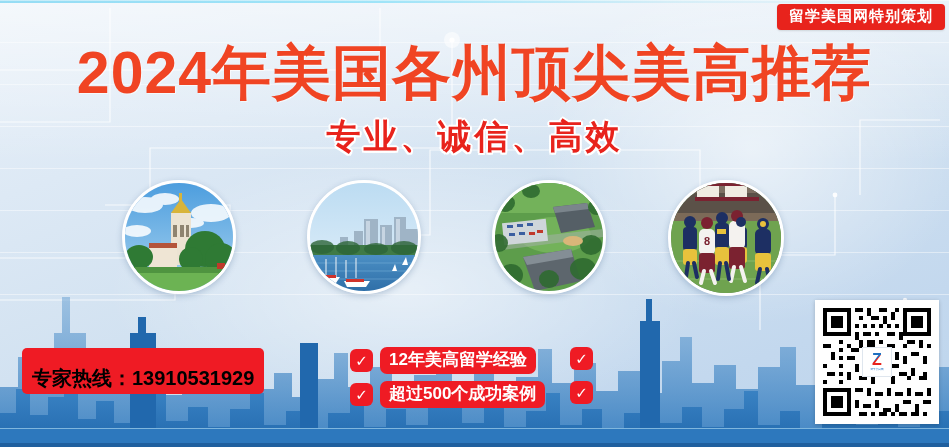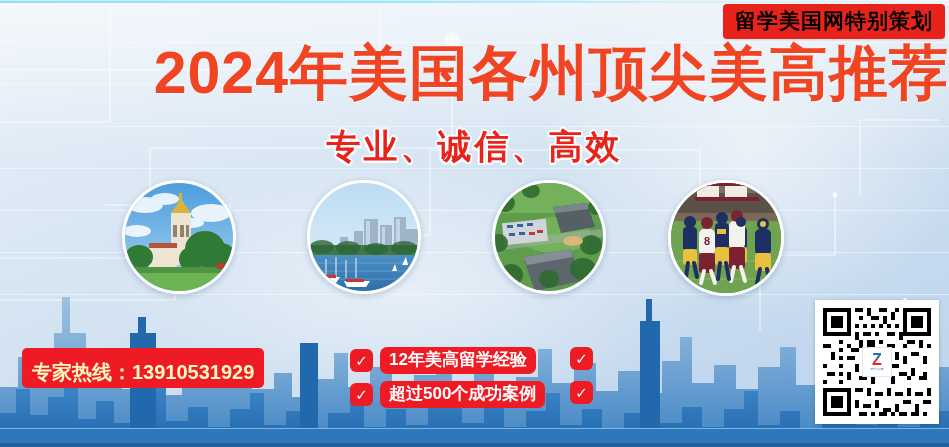--- a/index.html
+++ b/index.html
@@ -27,40 +27,40 @@
   
   .grid{position:absolute;left:0;top:0;width:100%;height:300px;
     background-image:repeating-linear-gradient(180deg,rgba(255,255,255,.45) 0px,rgba(255,255,255,.45) 1px,rgba(255,255,255,0) 1px,rgba(255,255,255,0) 42px);}
 
   
   .circuit{position:absolute;left:0;top:0;width:949px;height:447px;}
 
   
   .badge{
     position:absolute;right:4px;top:4px;
-    background:#e8231c;color:#000000;
-    font-size:21px;font-weight:bold;letter-spacing:1px;
+    background:#e8231c;color:#ffffff;
+    font-size:15px;font-weight:bold;letter-spacing:1px;
     padding:3px 12px 4px 12px;border-radius:4px;
     box-shadow:0 1px 2px rgba(0,0,0,.12);
     white-space:nowrap;
   }
 
   
   .title{
     position:absolute;left:0;top:34px;width:100%;
-    text-align:right;
+    text-align:center;
     font-size:59px;font-weight:bold;
     letter-spacing:1px;
     color:#f04423;
     -webkit-text-stroke:0px;
     text-shadow:1px 1px 0 rgba(255,255,255,.6);
     white-space:nowrap;
   }
   .subtitle{
-    position:absolute;left:0;top:124px;width:100%;
+    position:absolute;left:0;top:114px;width:100%;
     text-align:center;
     font-size:34px;font-weight:bold;
     color:#e8231c;
     letter-spacing:3px;
     text-shadow:
        2px 0 0 #fff,-2px 0 0 #fff,0 2px 0 #fff,0 -2px 0 #fff,
        1.5px 1.5px 0 #fff,-1.5px 1.5px 0 #fff,1.5px -1.5px 0 #fff,-1.5px -1.5px 0 #fff;
     white-space:nowrap;
   }
 
@@ -74,23 +74,23 @@
   
   .photo{
     position:absolute;border-radius:50%;
     border:3px solid #ffffff;
     box-shadow:0 2px 6px rgba(30,70,120,.25);
     overflow:hidden;
   }
   .photo svg{display:block;}
   .contact-line{
     display:inline-block;
-    background:#ef1b24;color:#fef9c3;
+    background:#ef1b24;color:#000000;
     font-size:20px;font-weight:bold;
-    padding:13px 10px 4px 10px;
+    padding:19px 10px 4px 10px;
     border-radius:5px;
     white-space:nowrap;
     line-height:1.15;
   }
   .c1{position:absolute;left:22px;top:348px;}
   .c2{position:absolute;left:22px;top:378px;}
 
   
   .feat{position:absolute;display:flex;align-items:center;gap:7px;white-space:nowrap;}
   .check{

